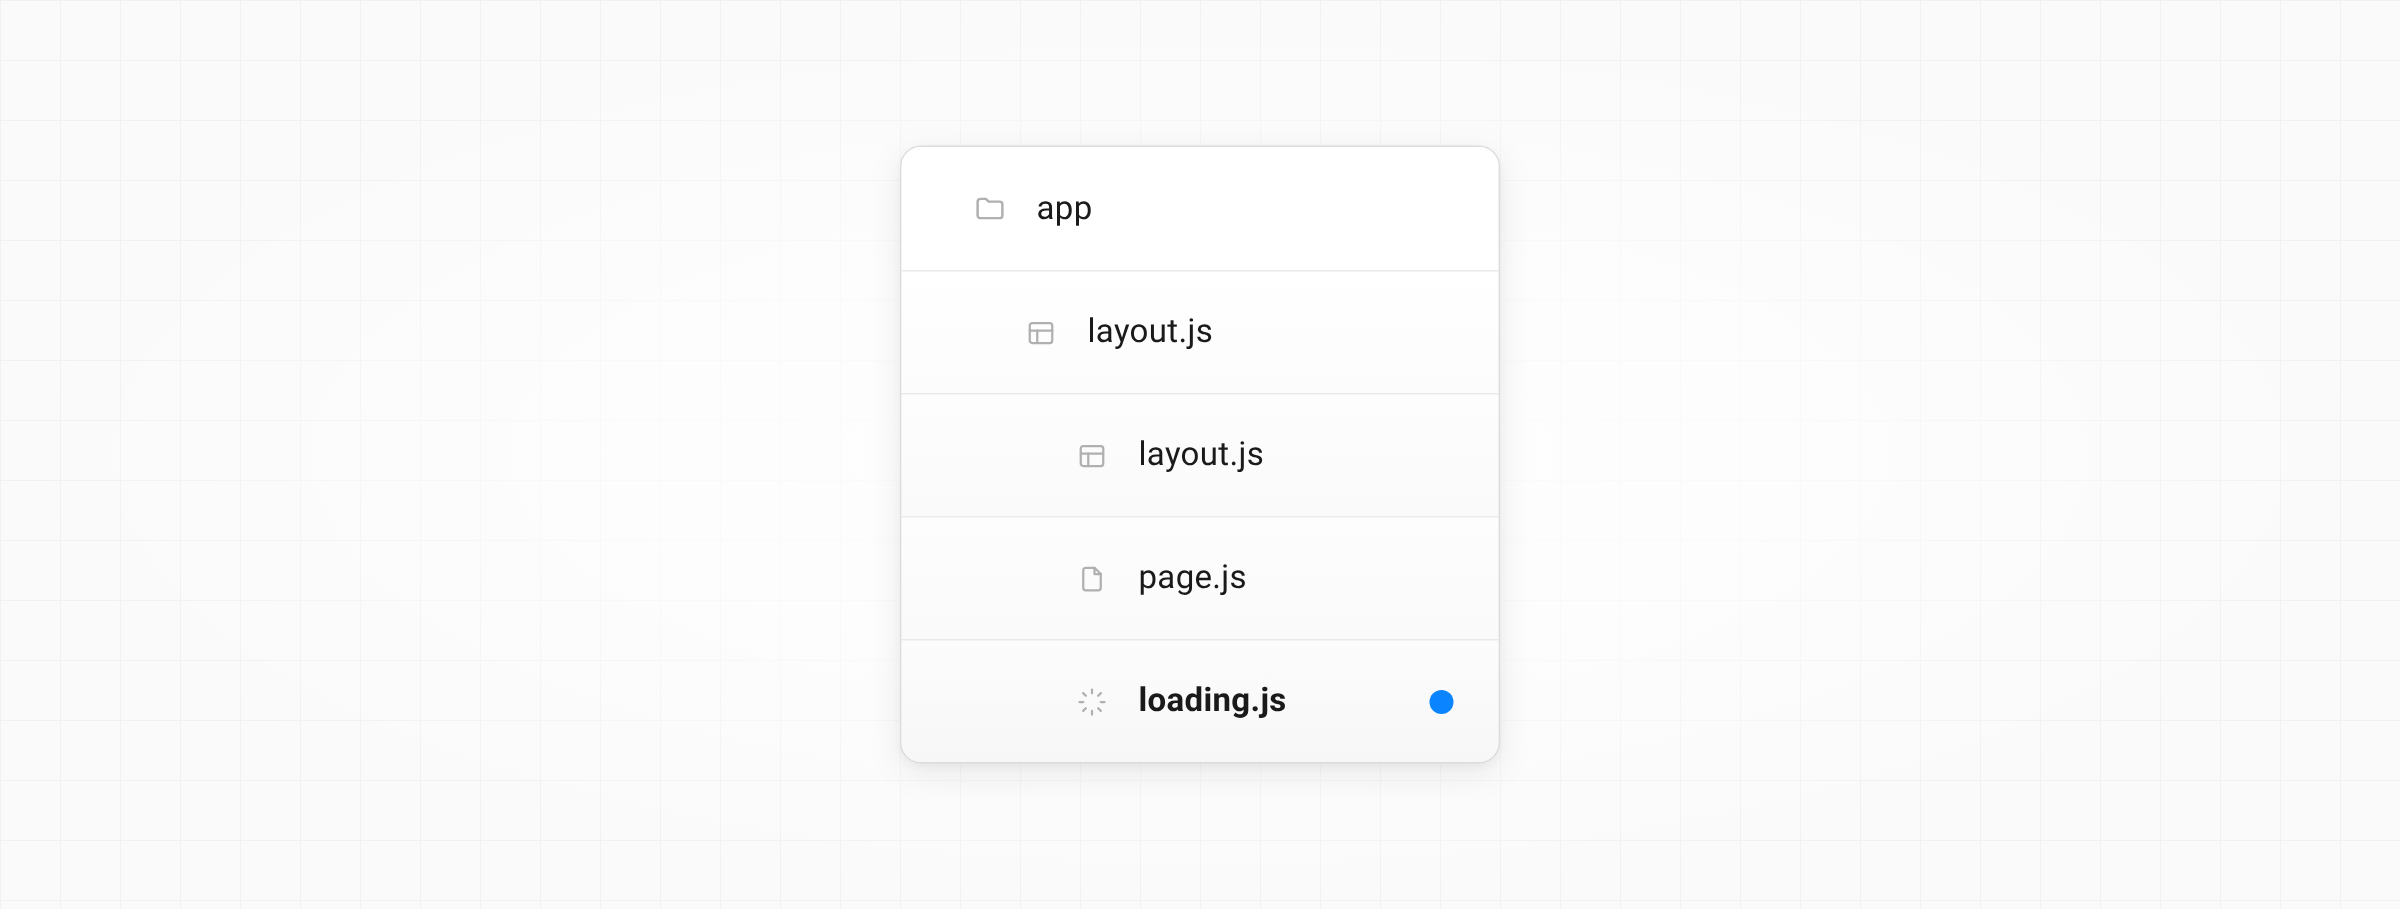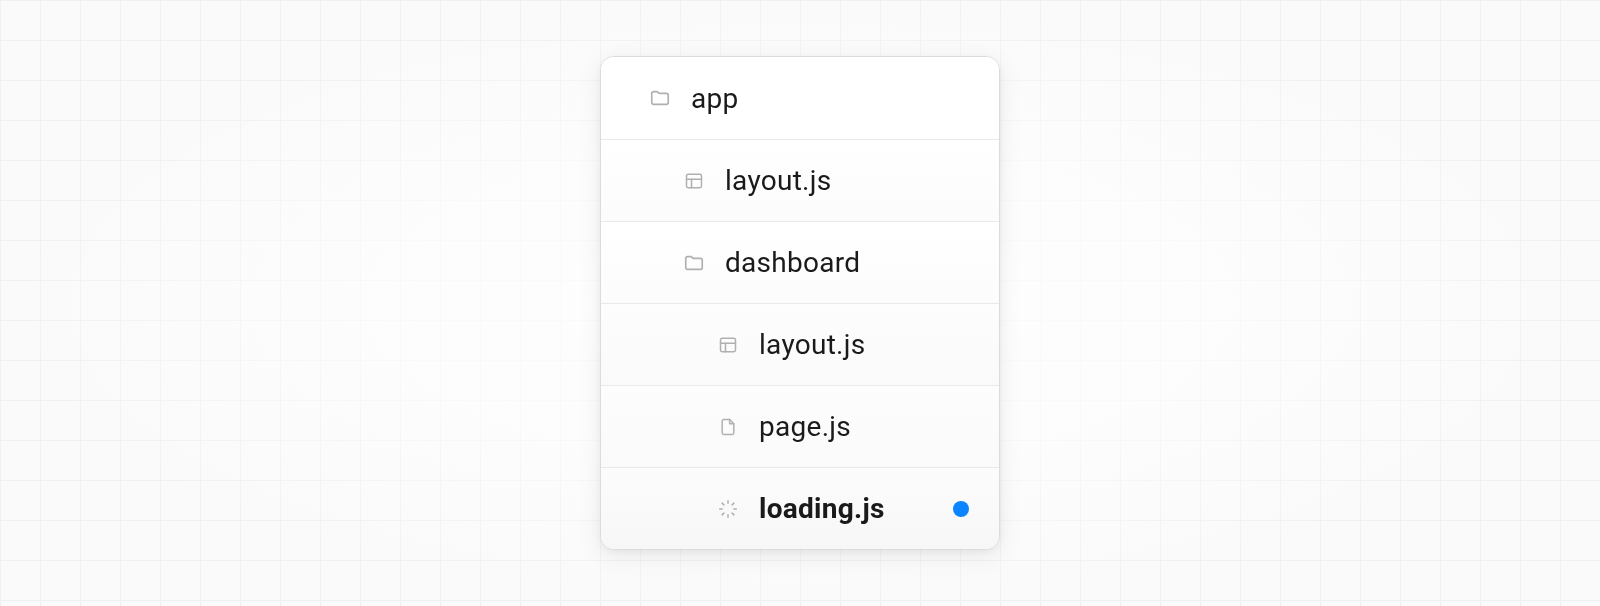--- a/index.html
+++ b/index.html
@@ -43,21 +43,21 @@
     border-top: 1px solid #e9e9e9;
     background: #fff;
   }
   .row:first-child { border-top: none; }
   .row .indent { flex: 0 0 auto; }
   .indent-0 { width: 0; }
   .indent-1 { width: 34px; }
   .indent-2 { width: 68px; }
   .icon { width: 22px; height: 22px; flex: 0 0 22px; color: #b0b0b0; display:flex; align-items:center; justify-content:center; }
   .label {
-    font-size: 28px;
+    font-size: 22px;
     color: #1a1a1a;
     letter-spacing: 0.01em;
   }
   .label.bold { font-weight: 700; }
   .spacer { flex: 1; }
   .dot {
     width: 16px; height: 16px; border-radius: 50%;
     background: #0a84ff;
     flex: 0 0 16px;
     margin-right: 2px;
@@ -90,30 +90,20 @@
       <svg width="20" height="20" viewBox="0 0 24 24" fill="none" stroke="currentColor" stroke-width="1.8" stroke-linecap="round" stroke-linejoin="round">
           <rect x="3" y="4" width="18" height="16" rx="2"></rect>
           <line x1="3" y1="10" x2="21" y2="10"></line>
           <line x1="9" y1="10" x2="9" y2="20"></line>
         </svg>
     </span>
     <span class="label">layout.js</span>
     <span class="spacer"></span>
   </div>
 
-  <div class="row child">
-    <span class="indent indent-1"></span>
-    <span class="icon">
-      <svg width="22" height="22" viewBox="0 0 24 24" fill="none" stroke="currentColor" stroke-width="1.8" stroke-linecap="round" stroke-linejoin="round">
-          <path d="M3 7a2 2 0 0 1 2-2h4l2 2h8a2 2 0 0 1 2 2v8a2 2 0 0 1-2 2H5a2 2 0 0 1-2-2V7z"></path>
-        </svg>
-    </span>
-    <span class="label">dashboard</span>
-    <span class="spacer"></span>
-  </div>
 
   <div class="row grandchild">
     <span class="indent indent-2"></span>
     <span class="icon">
       <svg width="20" height="20" viewBox="0 0 24 24" fill="none" stroke="currentColor" stroke-width="1.8" stroke-linecap="round" stroke-linejoin="round">
           <rect x="3" y="4" width="18" height="16" rx="2"></rect>
           <line x1="3" y1="10" x2="21" y2="10"></line>
           <line x1="9" y1="10" x2="9" y2="20"></line>
         </svg>
     </span>

